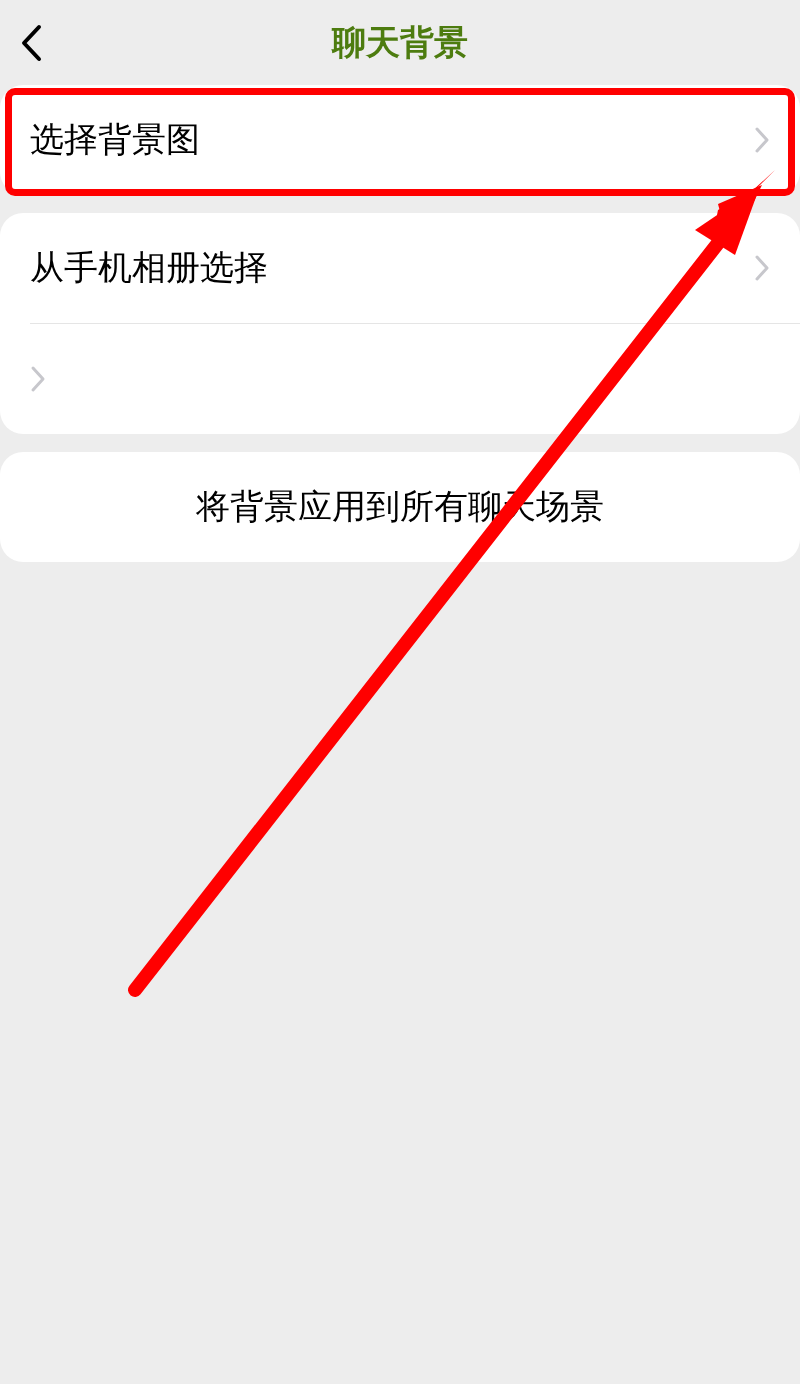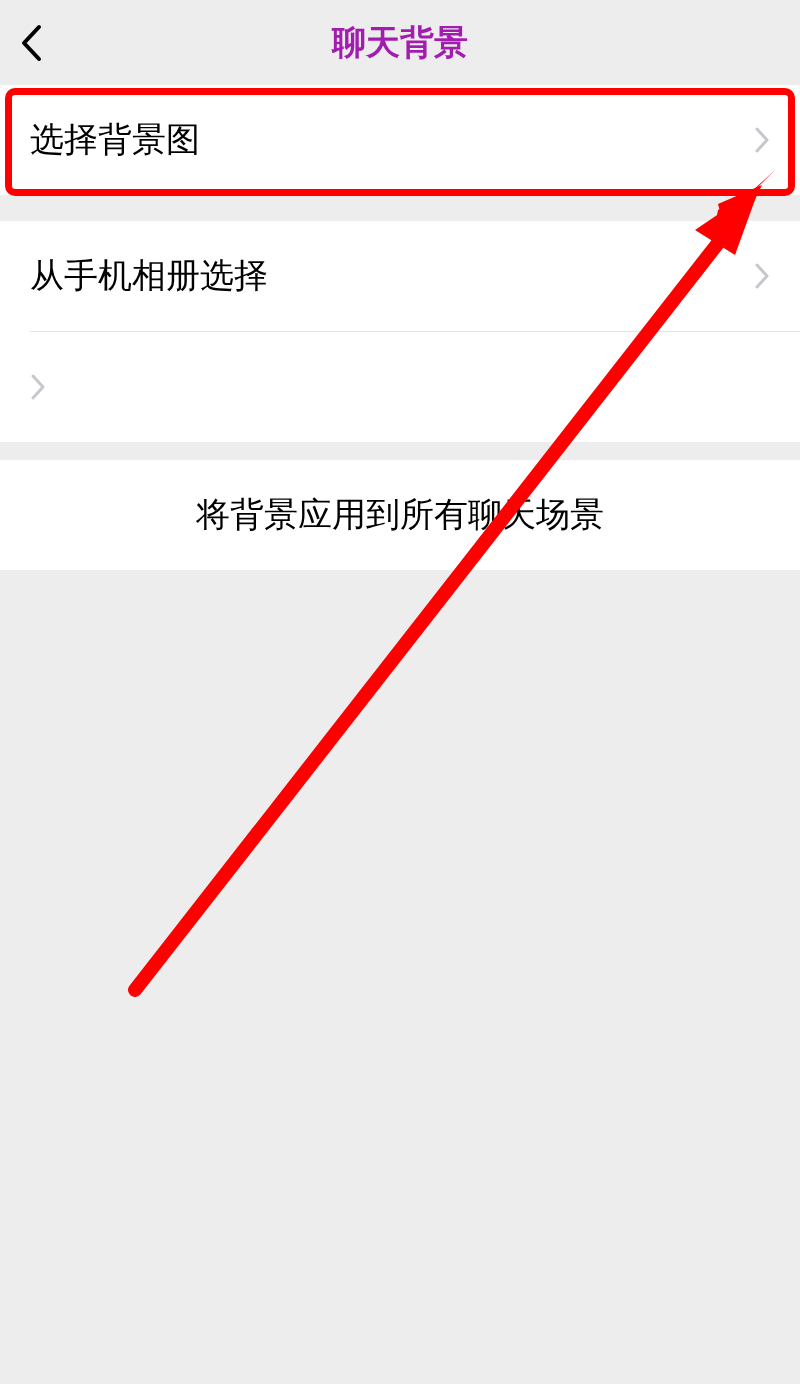--- a/index.html
+++ b/index.html
@@ -25,25 +25,25 @@
       transform: translateY(-50%);
       cursor: pointer;
       display: flex;
       align-items: center;
     }
     .header-title {
       width: 100%;
       text-align: center;
       font-size: 34px;
       font-weight: 600;
-      color: #a21caf;
+      color: #4d7c0f;
     }
-    .group { background: #fff; }
+    .group { background: #fff; border-radius: 23px; }
     .group.first { margin-top: 0; }
-    .group.second { margin-top: 26px; text-align: center; }
+    .group.second { margin-top: 18px; text-align: center; }
     .group.third { margin-top: 18px; }
     .cell {
       display: flex;
       align-items: center;
       justify-content: space-between;
       padding: 0 30px;
       height: 110px;
       cursor: pointer;
     }
     .cell-label {

